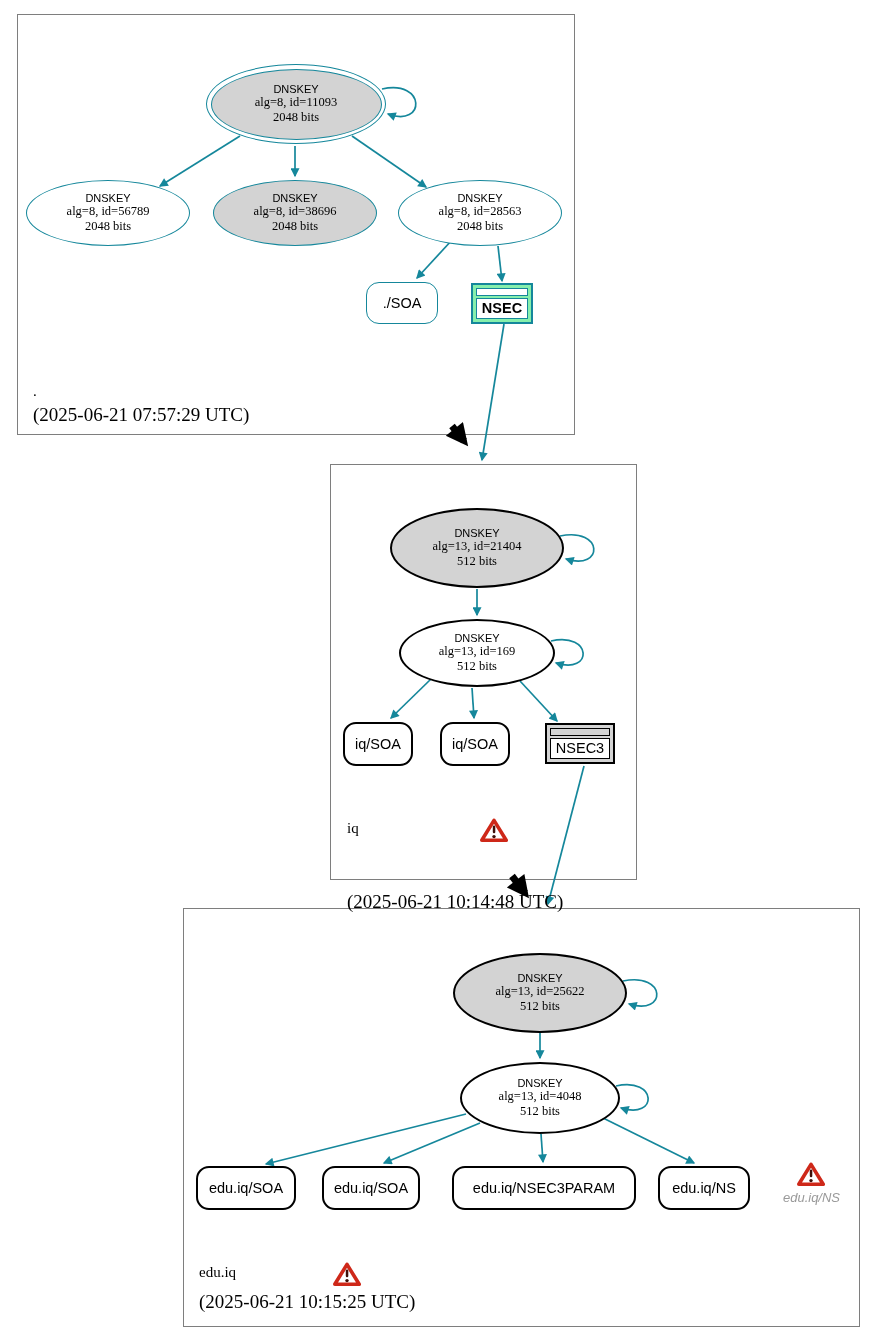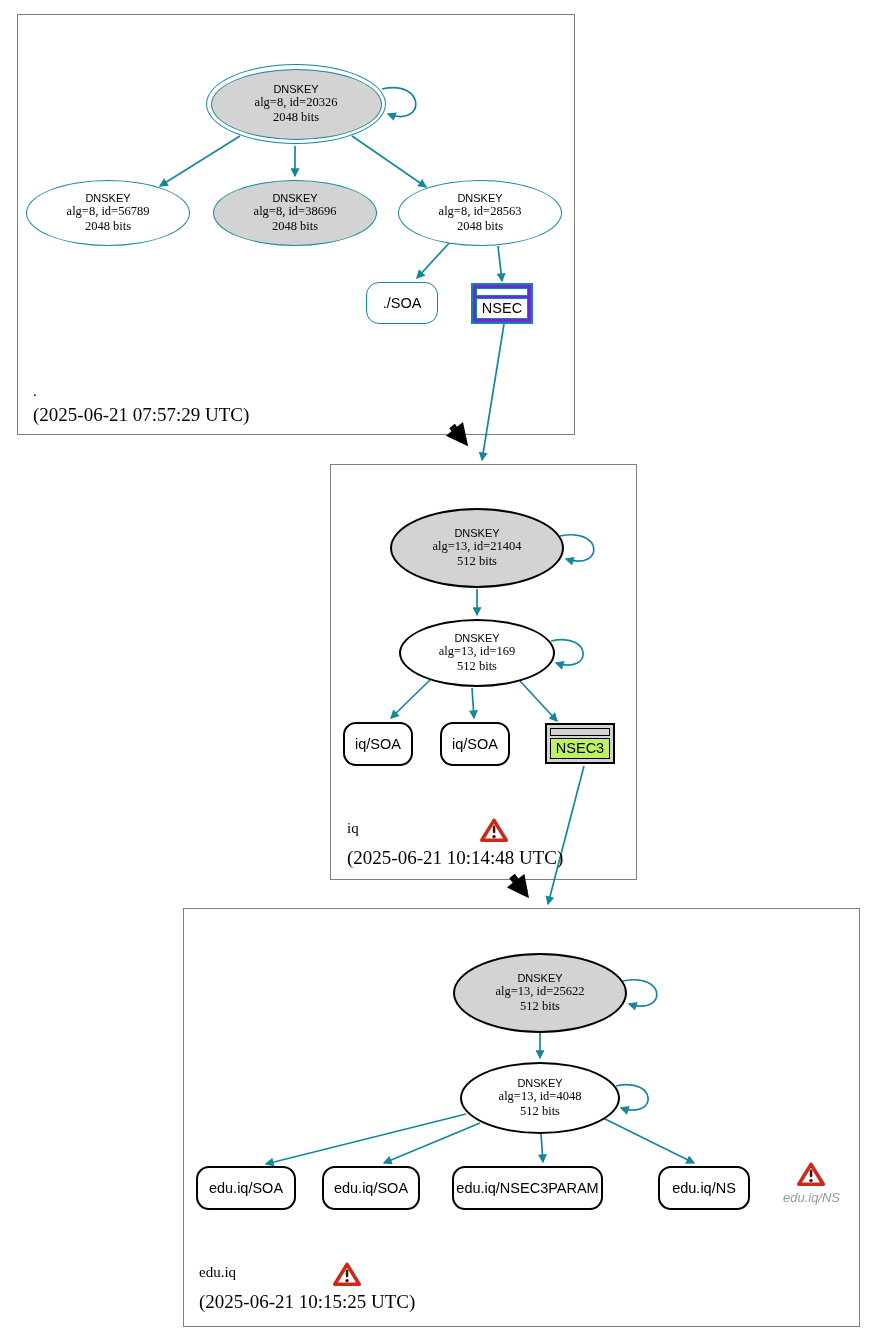--- a/index.html
+++ b/index.html
@@ -25,29 +25,29 @@
 
   .key-title  { font-family:"Liberation Sans", sans-serif; font-size:11px; line-height:1.15; }
   .key-detail { font-family:"Liberation Serif", serif; font-size:12.5px; line-height:1.2; }
 
   .rrset { border-radius:13px; display:flex; align-items:center; justify-content:center;
            font-family:"Liberation Sans", sans-serif; font-size:14.5px; background:#fff; }
   .rrset.teal   { border:1.8px solid #15879b; }
   .rrset.blackb { border:2.2px solid #000; }
 
   .record { padding:3px; }
-  .record.teal   { border:2px solid #15879b; background:#6d28d9; }
+  .record.teal   { border:2px solid #15879b; background:#86efac;font-weight:bold; }
   .record.blackb { border:2px solid #000; background:#d3d3d3; }
   .record .strip { height:6px; margin-bottom:2px; }
   .record.teal .strip   { border:1.5px solid #15879b; background:#fff; }
   .record.blackb .strip { border:1.5px solid #000; background:#d3d3d3; }
   .record .cell { font-family:"Liberation Sans", sans-serif; font-size:14.5px; text-align:center;
                   padding:1px 3px 2px; }
   .record.teal .cell   { border:1.5px solid #15879b; background:#fff; }
-  .record.blackb .cell { border:1.5px solid #000; background:#bef264; }
+  .record.blackb .cell { border:1.5px solid #000; background:#ffffff; }
 
   .zone-name { position:absolute; z-index:2; font-size:15px; }
   .zone-ts   { position:absolute; z-index:2; font-size:19px; }
   .warn-icon { position:absolute; z-index:2; width:28px; height:25px; }
   .warn-label{ position:absolute; z-index:2; font-family:"Liberation Sans", sans-serif;
                font-style:italic; font-size:13px; color:#9a9a9a; text-align:center; }
 </style>
 </head>
 <body>
 
@@ -94,21 +94,21 @@
     </g>
     <g stroke="#000" stroke-width="7" fill="none">
       <path d="M 452 426 L 464 441" marker-end="url(#mblack)"></path>
       <path d="M 512 876 L 525 893" marker-end="url(#mblack)"></path>
     </g>
   </svg>
 
   <div class="node double" style="left:206px; top:64px; width:180px; height:80px;">
     <div class="inner">
       <div class="key-title">DNSKEY</div>
-      <div class="key-detail">alg=8, id=20326</div>
+      <div class="key-detail">alg=8, id=11093</div>
       <div class="key-detail">2048 bits</div>
     </div>
   </div>
 
   <div class="node ellipse teal" style="left:26px; top:180px; width:164px; height:66px;">
     <div class="key-title">DNSKEY</div>
     <div class="key-detail">alg=8, id=56789</div>
     <div class="key-detail">2048 bits</div>
   </div>
 
@@ -153,37 +153,37 @@
     <div class="strip"></div>
     <div class="cell">NSEC3</div>
   </div>
 
   <div class="zone-name" style="left:347px; top:820px;">iq</div>
   <svg class="warn-icon" viewBox="0 0 28 25" style="left:480px; top:818px;">
     <polygon points="14,2.4 26.2,22.3 1.8,22.3" fill="#fff" stroke="#ce2819" stroke-width="3.6" stroke-linejoin="round"></polygon>
     <rect x="12.8" y="7.6" width="2.5" height="7.6" rx="1.2" fill="#40100a"></rect>
     <circle cx="14" cy="18.6" r="1.7" fill="#40100a"></circle>
   </svg>
-  <div class="zone-ts" style="left:347px; top:847px;">(2025-06-21 10:14:48 UTC)</div>
+  <div class="zone-ts" style="left:347px; top:891px;">(2025-06-21 10:14:48 UTC)</div>
 
   <div class="node ellipse blackb gray" style="left:453px; top:953px; width:174px; height:80px;">
     <div class="key-title">DNSKEY</div>
     <div class="key-detail">alg=13, id=25622</div>
     <div class="key-detail">512 bits</div>
   </div>
 
   <div class="node ellipse blackb" style="left:460px; top:1062px; width:160px; height:72px;">
     <div class="key-title">DNSKEY</div>
     <div class="key-detail">alg=13, id=4048</div>
     <div class="key-detail">512 bits</div>
   </div>
 
   <div class="node rrset blackb" style="left:196px; top:1166px; width:100px; height:44px;">edu.iq/SOA</div>
   <div class="node rrset blackb" style="left:322px; top:1166px; width:98px; height:44px;">edu.iq/SOA</div>
-  <div class="node rrset blackb" style="left:452px; top:1166px; width:151px; height:44px;">edu.iq/NSEC3PARAM</div>
+  <div class="node rrset blackb" style="left:452px; top:1166px; width:184px; height:44px;">edu.iq/NSEC3PARAM</div>
   <div class="node rrset blackb" style="left:658px; top:1166px; width:92px; height:44px;">edu.iq/NS</div>
 
   <svg class="warn-icon" viewBox="0 0 28 25" style="left:797px; top:1162px;">
     <polygon points="14,2.4 26.2,22.3 1.8,22.3" fill="#fff" stroke="#ce2819" stroke-width="3.6" stroke-linejoin="round"></polygon>
     <rect x="12.8" y="7.6" width="2.5" height="7.6" rx="1.2" fill="#40100a"></rect>
     <circle cx="14" cy="18.6" r="1.7" fill="#40100a"></circle>
   </svg>
   <div class="warn-label" style="left:764px; top:1190px; width:95px;">edu.iq/NS</div>
 
   <div class="zone-name" style="left:199px; top:1264px;">edu.iq</div>

